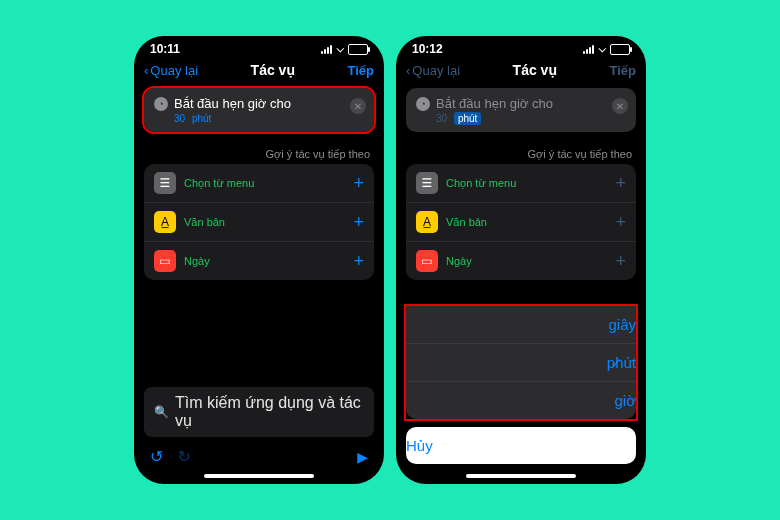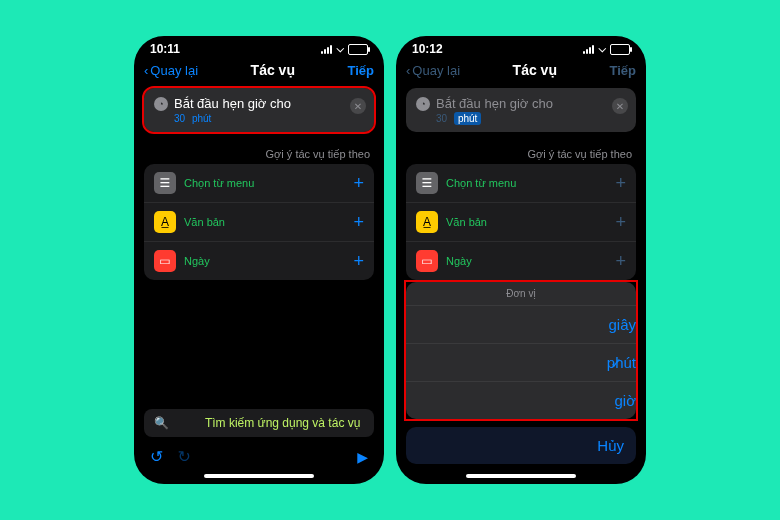--- a/index.html
+++ b/index.html
@@ -69,32 +69,32 @@
   .sugg-list{margin:0 10px;background:#1c1c1e;border-radius:10px;overflow:hidden;}
   .sugg-item{display:flex;align-items:center;justify-content:space-between;padding:8px 10px;border-bottom:1px solid #2c2c2e;}
   .sugg-item:last-child{border-bottom:none;}
   .sugg-left{display:flex;align-items:center;gap:8px;}
   .sugg-icon{width:22px;height:22px;border-radius:5px;display:flex;align-items:center;justify-content:center;}
   .icon-grey{background:#636366;} .icon-yellow{background:#ffcc00;} .icon-red{background:#ff3b30;}
   .sugg-label{font-size:11px;color:#22c55e;}
   .plus{color:#0a84ff;font-size:18px;font-weight:300;}
   .search{margin:auto 10px 6px 10px;background:#1c1c1e;border-radius:8px;padding:7px 10px;display:flex;align-items:center;gap:6px;}
   .search-icon{color:#8e8e93;font-size:12px;}
-  .search-text{color:#bef264;font-size:12px;margin-left:30px;}
+  .search-text{color:#e5e5e5;font-size:16px;}
   .bottom-bar{display:flex;justify-content:space-between;align-items:center;padding:4px 16px 4px 16px;}
   .bb-left{display:flex;gap:14px;color:#0a84ff;font-size:16px;}
   .play{color:#0a84ff;font-size:14px;}
   .home-ind{width:110px;height:4px;background:#fff;border-radius:2px;margin:4px auto 6px auto;}
   .sheet-area{margin:0 10px 0 10px;}
   .sheet-highlight{outline:2px solid #e60000;}
   .sheet-header{background:#2c2c2e;text-align:center;font-size:10px;color:#8e8e93;padding:6px 0;border-top-left-radius:10px;border-top-right-radius:10px;border-bottom:1px solid #3a3a3c;}
   .sheet-item{background:#2c2c2e;text-align:right;font-size:15px;color:#0a84ff;padding:10px 0;border-bottom:1px solid #3a3a3c;position:relative;}
   .sheet-item:last-child{border-bottom:none;border-bottom-left-radius:10px;border-bottom-right-radius:10px;}
   .check{position:absolute;right:14px;top:50%;transform:translateY(-50%);color:#0a84ff;font-size:14px;}
-  .cancel-btn{margin:8px 10px 6px 10px;background:#0f172a;border-radius:10px;text-align:right;color:#0a84ff;font-size:15px;padding:10px 12px;}
+  .cancel-btn{margin:8px 10px 6px 10px;background:#ffffff;border-radius:10px;text-align:left;color:#0a84ff;font-size:15px;padding:10px 0;}
   .spacer{flex:1;}
   .icon-glyph{font-size:12px;color:#fff;line-height:1;}
   .wifi{font-size:10px;}
   .battery{width:18px;height:9px;border:1px solid #fff;border-radius:2px;position:relative;}
   .battery::after{content:"";position:absolute;right:-3px;top:2px;width:2px;height:5px;background:#fff;border-radius:1px;}
   .battery .fill{background:#fff;height:100%;width:80%;border-radius:1px;}
 </style>
 </head>
 <body>
 
@@ -244,21 +244,20 @@
             </span>
             <span class="sugg-label">Ngày</span>
           </div>
         <span class="plus" style="color:#3a5a7a">+</span>
       </div>
     </div>
 
     <div class="spacer"></div>
 
     <div class="sheet-area sheet-highlight">
-      <div class="sheet-header">Đơn vị</div>
       <div class="sheet-item">
         <span>giây</span>
       </div>
       <div class="sheet-item">
         <span>phút</span>
         <span class="check">✓</span>
       </div>
       <div class="sheet-item">
         <span>giờ</span>
       </div>

